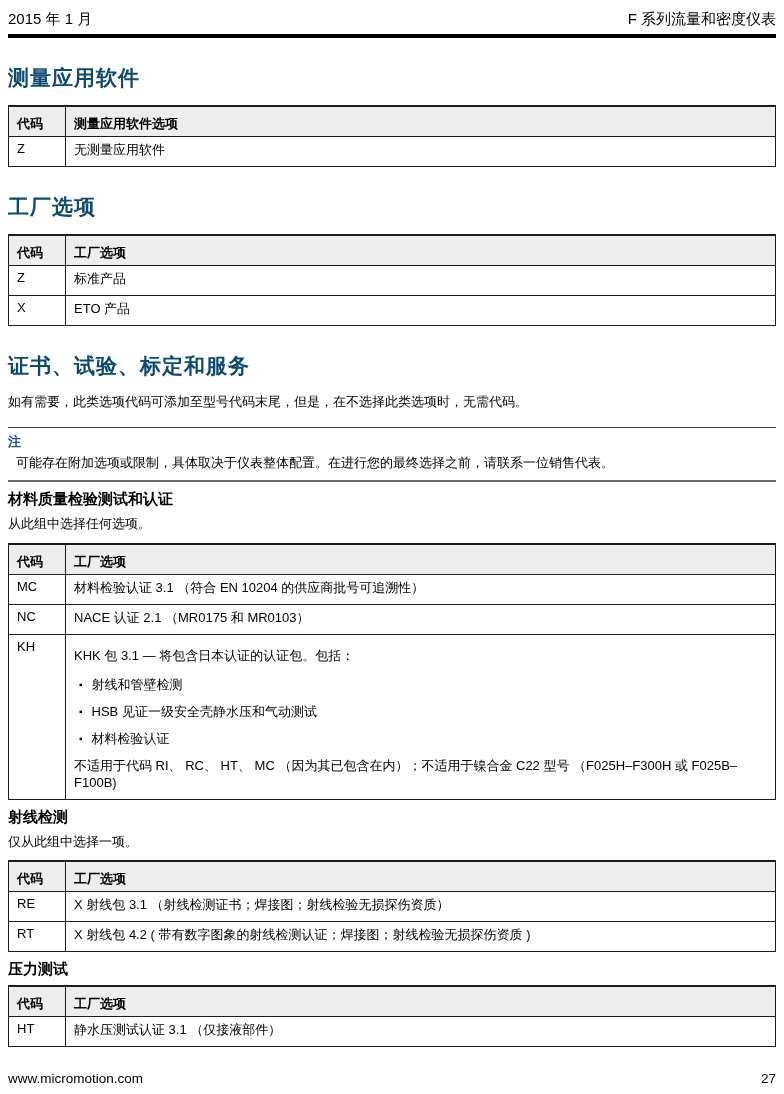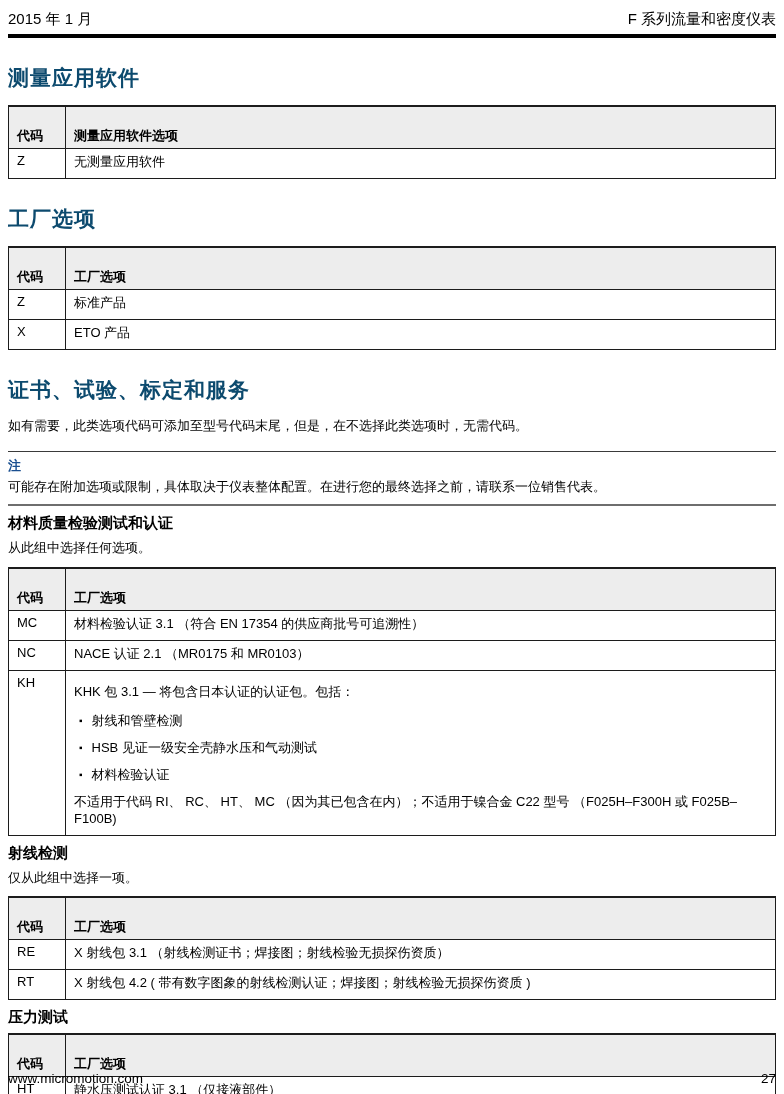--- a/index.html
+++ b/index.html
@@ -38,40 +38,40 @@
   .body-text { font-size: 13px; margin: 2px 0 10px; line-height: 1.35; }
 
   
   .note-block {
     border-top: 1px solid #3a3a3a;
     border-bottom: 2px solid #6e6e6e;
     margin: 16px 0 6px;
     padding: 5px 0 9px;
   }
   .note-label { color: #1A4F90; font-weight: bold; font-size: 13px; }
-  .note-text { font-size: 13px; margin: 3px 0 0; line-height: 1.35; }
+  .note-text { font-size: 13px; margin: 3px 8px 0; line-height: 1.35; }
 
   
   table.spec {
     width: 100%;
     border-collapse: collapse;
     border: 1px solid #1c1c1c;
     border-top-width: 2px;
     margin: 4px 0 0;
   }
   table.spec th, table.spec td {
     border: 1px solid #1c1c1c;
     font-size: 13px;
     text-align: left;
     vertical-align: top;
   }
   table.spec th {
     background: #EDEDED;
     font-weight: bold;
-    padding: 20px 8px 3px;
+    padding: 8px 8px 3px;
   }
   table.spec td { padding: 4px 8px 7px; }
   .code-col { width: 57px; }
 
   
   .kh-intro { margin: 8px 0 11px; }
   .kh-bullets { list-style: none; margin: 0 0 2px; padding: 0 0 0 5px; }
   .kh-bullets li { margin: 0 0 9px; }
   .bullet-glyph { font-size: 10px; margin-right: 9px; position: relative; top: -1px; }
   .kh-note { margin-top: 2px; line-height: 1.35; }
@@ -140,21 +140,21 @@
   <p class="body-text">从此组中选择任何选项。</p>
 
   <table class="spec mt-sm">
     <tbody>
         <tr>
       <th class="code-col">代码</th>
       <th>工厂选项</th>
     </tr>
     <tr>
       <td>MC</td>
-      <td>材料检验认证 3.1 （符合 EN 17354 的供应商批号可追溯性）</td>
+      <td>材料检验认证 3.1 （符合 EN 10204 的供应商批号可追溯性）</td>
     </tr>
     <tr>
       <td>NC</td>
       <td>NACE 认证 2.1 （MR0175 和 MR0103）</td>
     </tr>
     <tr>
       <td>KH</td>
       <td>
         <p class="kh-intro">KHK 包 3.1 — 将包含日本认证的认证包。包括：</p>
         <ul class="kh-bullets">

